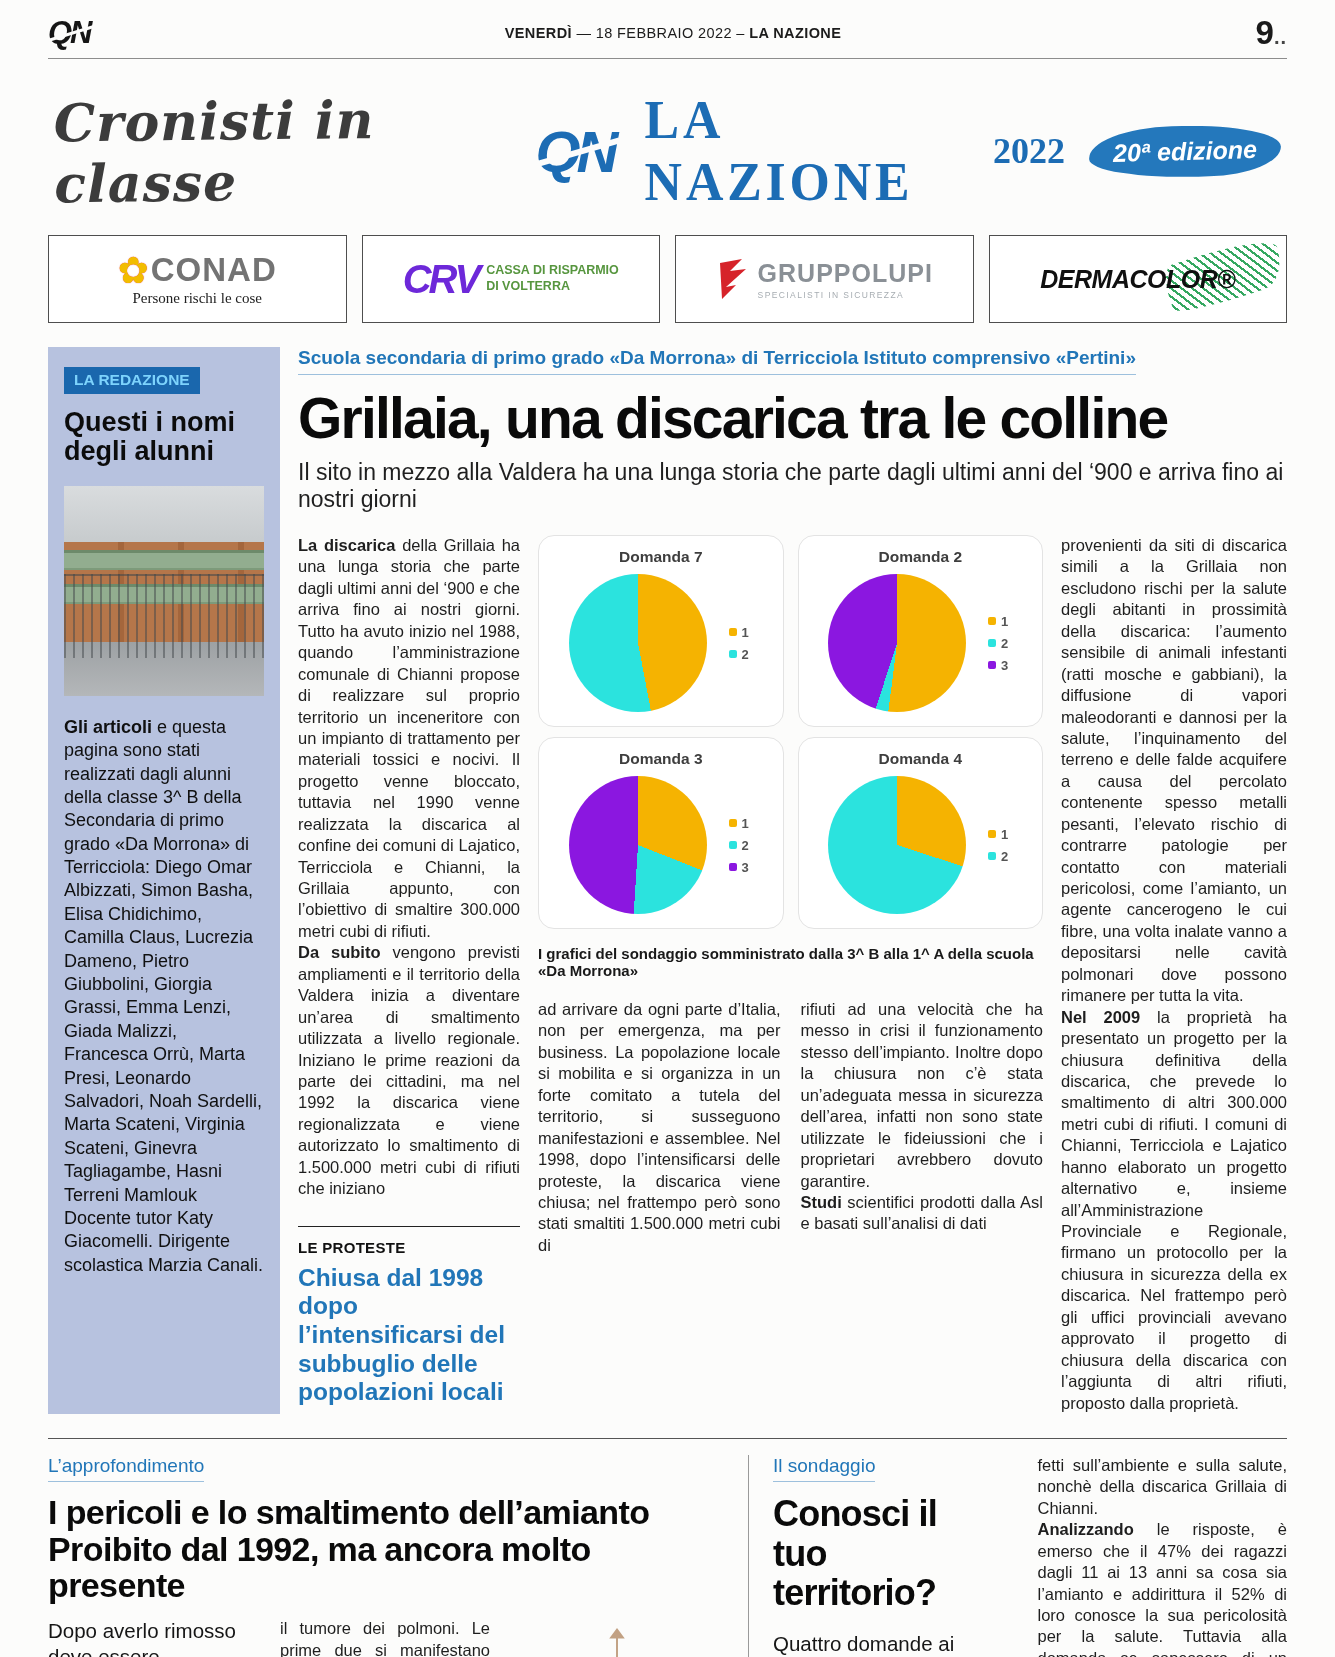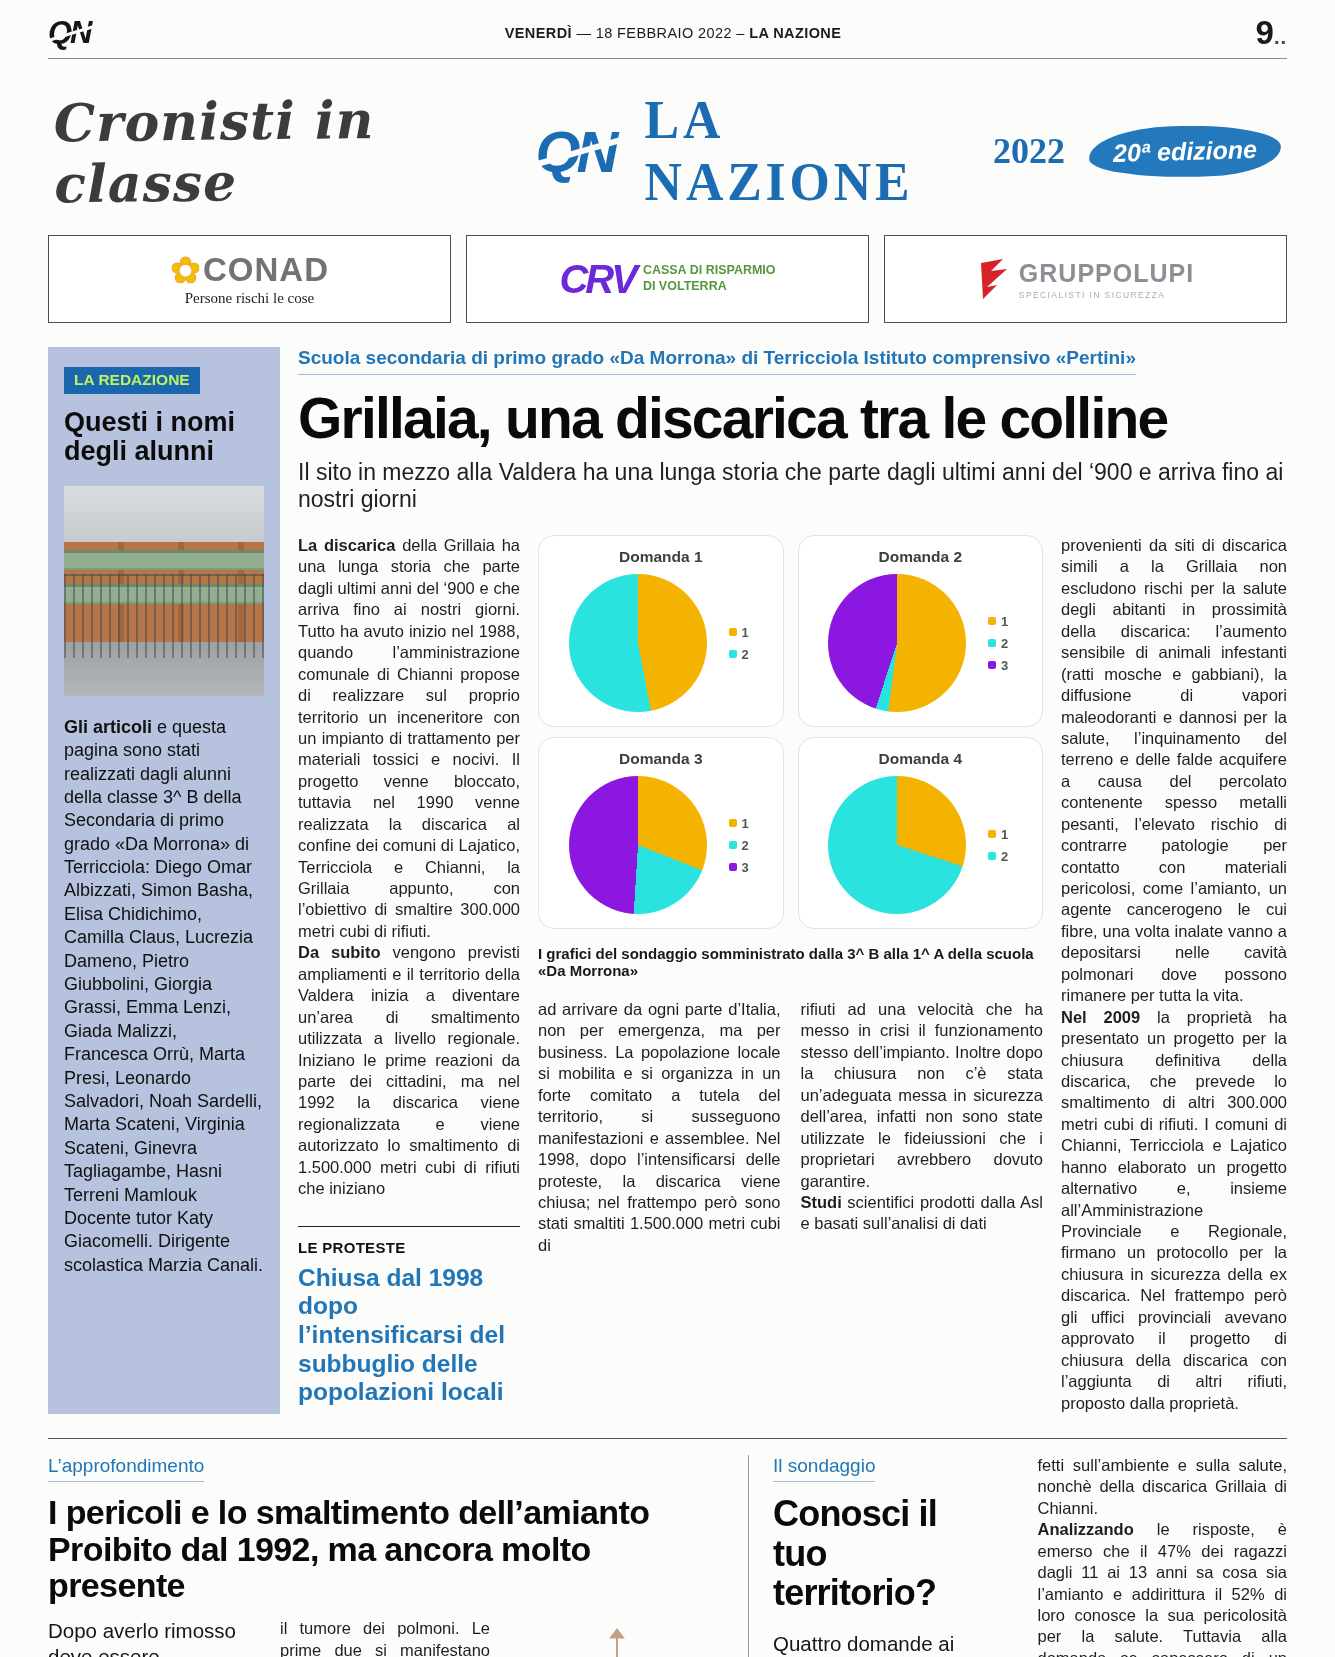--- a/index.html
+++ b/index.html
@@ -49,21 +49,21 @@
                   border-radius:12% 88% 25% 75% / 70% 35% 80% 20%; transform:rotate(-18deg); opacity:.9; }
   .derma-name { position:relative; font-weight:900; font-style:italic; font-size:25px; color:#101010; letter-spacing:-.5px; }
   .fond { display:flex; align-items:center; gap:9px; }
   .fond-lines { text-align:left; line-height:1; }
   .fond-l1, .fond-l3 { color:#1c4f94; font-weight:900; font-size:21px; letter-spacing:.5px; }
   .fond-l2 { color:#c03a3a; font-weight:700; font-size:8px; letter-spacing:1px; margin:3px 0; }
 
   
   .main-section { display:grid; grid-template-columns:232px 1fr; gap:18px; margin-top:24px; }
   .sidebar { background:#b7c2df; padding:20px 16px 12px 16px; }
-  .redazione-badge { display:inline-block; background:#1a67ad; color:#bef264; font-weight:800; font-size:15.5px; padding:4px 10px 5px; }
+  .redazione-badge { display:inline-block; background:#1a67ad; color:#7dd3fc; font-weight:800; font-size:15.5px; padding:4px 10px 5px; }
   .sidebar h2 { font-size:27px; font-weight:800; line-height:1.07; margin:14px 0 20px 0; color:#0c0c0c; }
   .photo { width:100%; height:210px; margin-bottom:20px; position:relative; overflow:hidden; background:#c9cdd0; }
   .photo .sky { height:56px; background:linear-gradient(#d9dcde,#c7cbcd); }
   .photo .building { height:100px; background:repeating-linear-gradient(90deg, #b5764a 0 54px, #a4663c 54px 60px); padding-top:8px; }
   .photo .band { height:20px; background:#92ad8f; border-top:3px solid #6d8a6a; border-bottom:2px solid #7d9a7a; margin-bottom:14px; }
   .photo .ground { height:54px; background:linear-gradient(#9da1a4,#b4b7b9); }
   .photo .fence { position:absolute; left:0; right:0; top:88px; height:84px;
                   background:repeating-linear-gradient(90deg, rgba(66,71,75,.5) 0 2px, transparent 2px 9px);
                   border-top:2px solid rgba(66,71,75,.55); }
   .sidebar p { font-size:18px; line-height:1.3; color:#101010; }
@@ -152,20 +152,26 @@
       <div class="glupi">
         <svg width="34" height="44" viewBox="0 0 34 44">
           <path d="M4 6 L26 2 L14 14 L30 12 L10 30 L20 28 L6 42 Z" fill="#d6232a"></path>
         </svg>
         <span>
           <div class="glupi-name">GRUPPOLUPI</div>
           <div class="glupi-tag">SPECIALISTI IN SICUREZZA</div>
         </span>
       </div>
     </div>
+    <div class="sponsor">
+      <div class="derma">
+        <span class="derma-swoosh"></span>
+        <span class="derma-name">DERMACOLOR®</span>
+      </div>
+    </div>
   </div>
 
   <div class="main-section">
 
     <aside class="sidebar">
       <span class="redazione-badge">LA REDAZIONE</span>
       <h2>Questi i nomi degli alunni</h2>
       <div class="photo">
         <div class="sky"></div>
         <div class="building">
@@ -190,21 +196,21 @@
           <p><span class="lead">Da subito</span><span> vengono previsti ampliamenti e il territorio della Valdera inizia a diventare un’area di smaltimento utilizzata a livello regionale. Iniziano le prime reazioni da parte dei cittadini, ma nel 1992 la discarica viene regionalizzata e viene autorizzato lo smaltimento di 1.500.000 metri cubi di rifiuti che iniziano</span></p>
           <div class="proteste">
             <div class="proteste-label">LE PROTESTE</div>
             <div class="proteste-text">Chiusa dal 1998 dopo l’intensificarsi del subbuglio delle popolazioni locali</div>
           </div>
         </div>
 
         <div>
           <div class="charts-grid">
             <div class="chart-card">
-              <div class="chart-title">Domanda 1</div>
+              <div class="chart-title">Domanda 7</div>
               <div class="pie" style="background: conic-gradient(rgb(245, 179, 1) 0%, rgb(245, 179, 1) 47%, rgb(43, 227, 222) 47%, rgb(43, 227, 222) 100%);"></div>
               <div class="legend">
                   <div class="legend-item">
                     <span class="legend-swatch" style="background: rgb(245, 179, 1);"></span>
                     <span>1</span>
                   </div>
                   <div class="legend-item">
                     <span class="legend-swatch" style="background: rgb(43, 227, 222);"></span>
                     <span>2</span>
                   </div>

